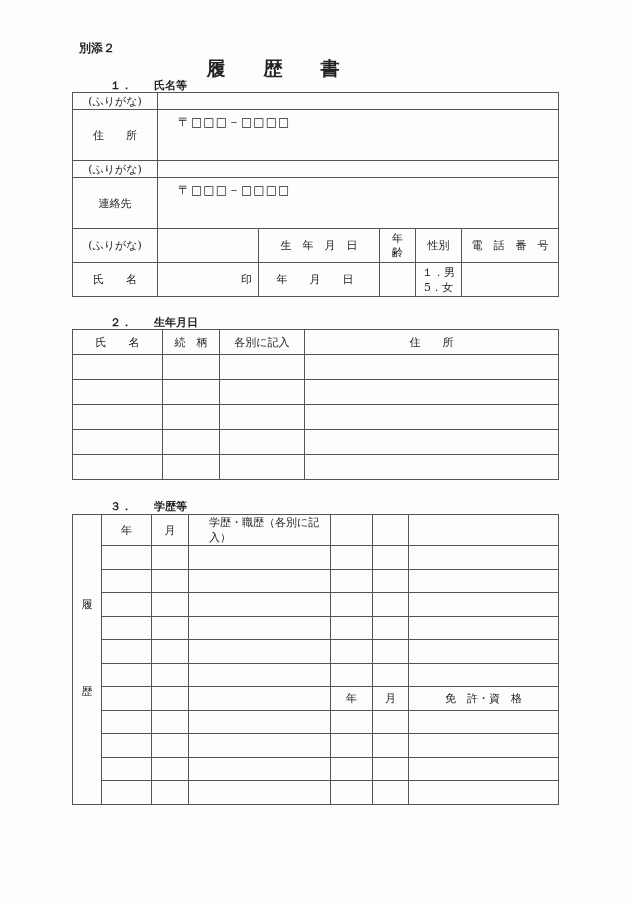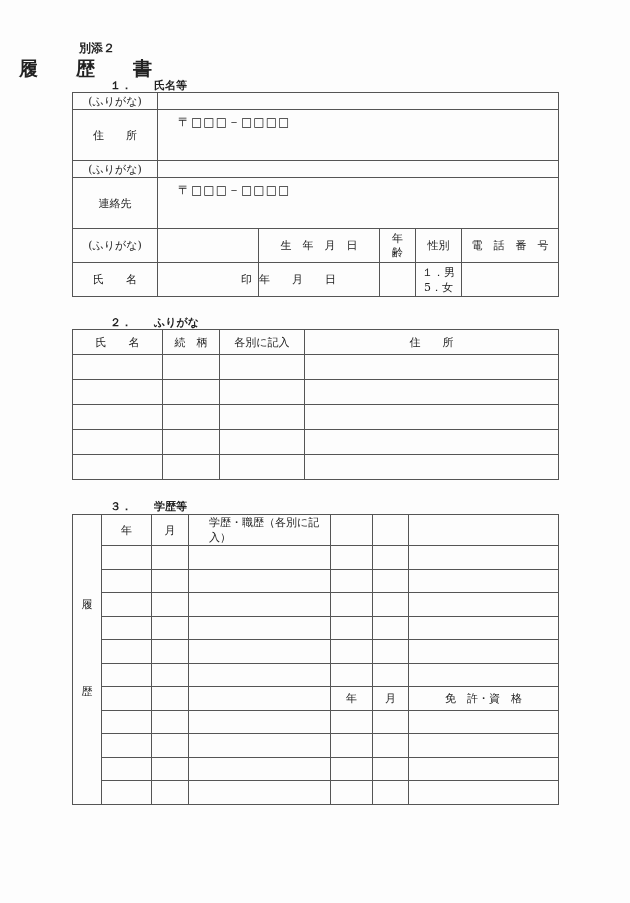--- a/index.html
+++ b/index.html
@@ -1,20 +1,20 @@
 <!DOCTYPE html>
 <html><head>
 <meta charset="utf-8">
 <style>
   html,body{margin:0;padding:0;background:#fdfdfd;}
   body{width:630px;height:903px;position:relative;overflow:hidden;
        font-family:"DejaVu Serif","Liberation Serif",serif;color:#222;}
   .abs{position:absolute;font-weight:bold;}
   .annex{left:79px;top:40px;font-size:12px;}
-  .title{left:0;width:546px;top:56px;font-size:19px;letter-spacing:0;}
+  .title{left:0;width:546px;top:56px;text-align:center;font-size:19px;letter-spacing:0;}
   .title span{display:inline-block;margin:0 19px;}
   .sec{font-size:11px;margin-left:30px;}
   table{border-collapse:collapse;position:absolute;table-layout:fixed;}
   td{border:1px solid #555;padding:0;font-size:11px;text-align:center;vertical-align:middle;}
   .l{text-align:left;}
   .zip{font-family:"DejaVu Sans","Liberation Sans",sans-serif;font-size:12px;letter-spacing:1px;
        text-align:left;vertical-align:top;padding:4px 0 0 20px;}
 </style>
 </head>
 <body>
@@ -63,33 +63,33 @@
       <div>齢</div>
     </td>
     <td>性別</td>
     <td>電　話　番　号</td>
   </tr>
   <tr style="height:34px">
     <td>氏　　名</td>
     <td style="text-align:right;padding-right:6px;">
       <span>印</span>
     </td>
-    <td style="text-align:left;padding-right:8px;">年　　月　　日</td>
+    <td style="text-align:center;padding-right:8px;">年　　月　　日</td>
     <td></td>
     <td style="line-height:15px;">
       <div>１．男</div>
       <div>5．女</div>
     </td>
     <td></td>
   </tr>
 </tbody>
   </table>
 
 <div class="abs sec" style="left:80px;top:315px;">
-  <span>２．</span><span style="display:inline-block;width:22px"></span><span>ふりがな</span>
+  <span>２．</span><span style="display:inline-block;width:22px"></span><span>生年月日</span>
 </div>
 
 <table style="left:72px;top:329px;width:486px;">
   <colgroup>
     <col style="width:90px">
       <col style="width:57px">
       <col style="width:85px">
       <col style="width:254px">
   </colgroup>
   <tbody>

